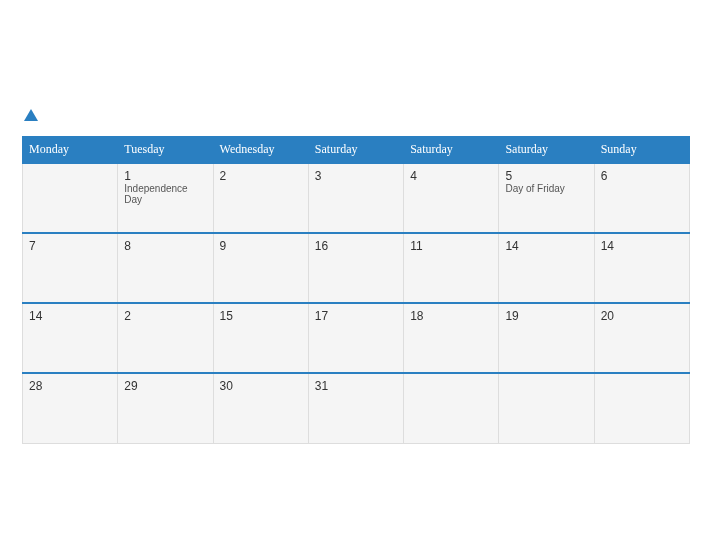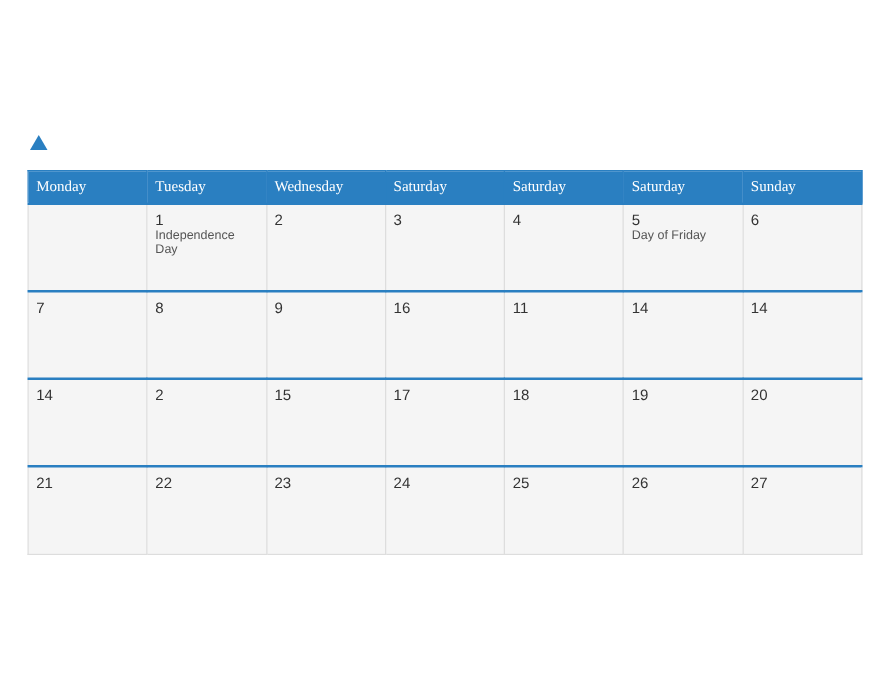--- a/index.html
+++ b/index.html
@@ -206,36 +206,30 @@
           </td>
           <td>
             <span class="day-number">19</span>
           </td>
           <td>
             <span class="day-number">20</span>
           </td>
         </tr>
         <tr class="week-row">
           <td>
-            <span class="day-number">21</span>
-          </td>
-          <td>
-            <span class="day-number">22</span>
-          </td>
-          <td>
-            <span class="day-number">23</span>
-          </td>
-          <td>
-            <span class="day-number">24</span>
-          </td>
-          <td>
-            <span class="day-number">25</span>
-          </td>
-          <td>
-            <span class="day-number">26</span>
-          </td>
-          <td>
-            <span class="day-number">27</span>
-          </td>
+            <span class="day-number">28</span>
+          </td>
+          <td>
+            <span class="day-number">29</span>
+          </td>
+          <td>
+            <span class="day-number">30</span>
+          </td>
+          <td>
+            <span class="day-number">31</span>
+          </td>
+          <td class="empty-cell"></td>
+          <td class="empty-cell"></td>
+          <td class="empty-cell"></td>
         </tr>
       </tbody>
   </table>
 </div>
 
 </body></html>

